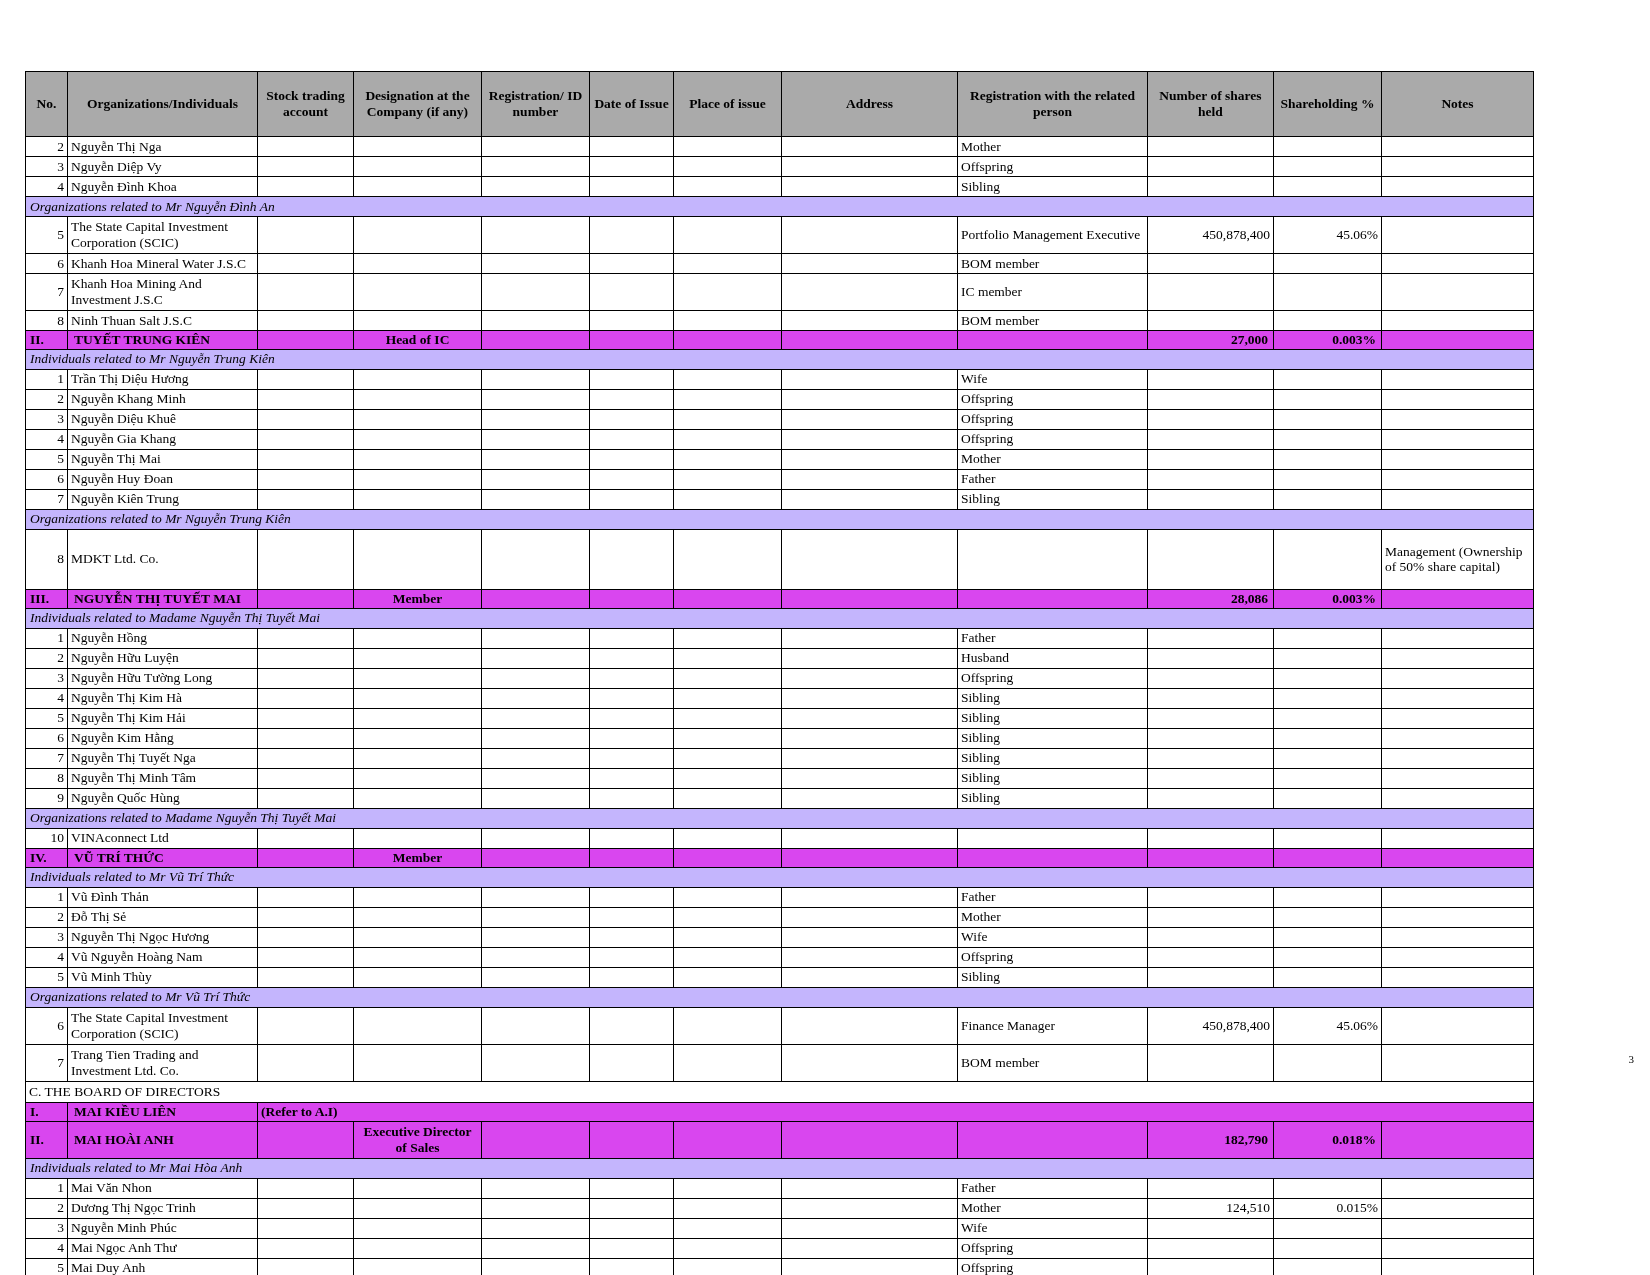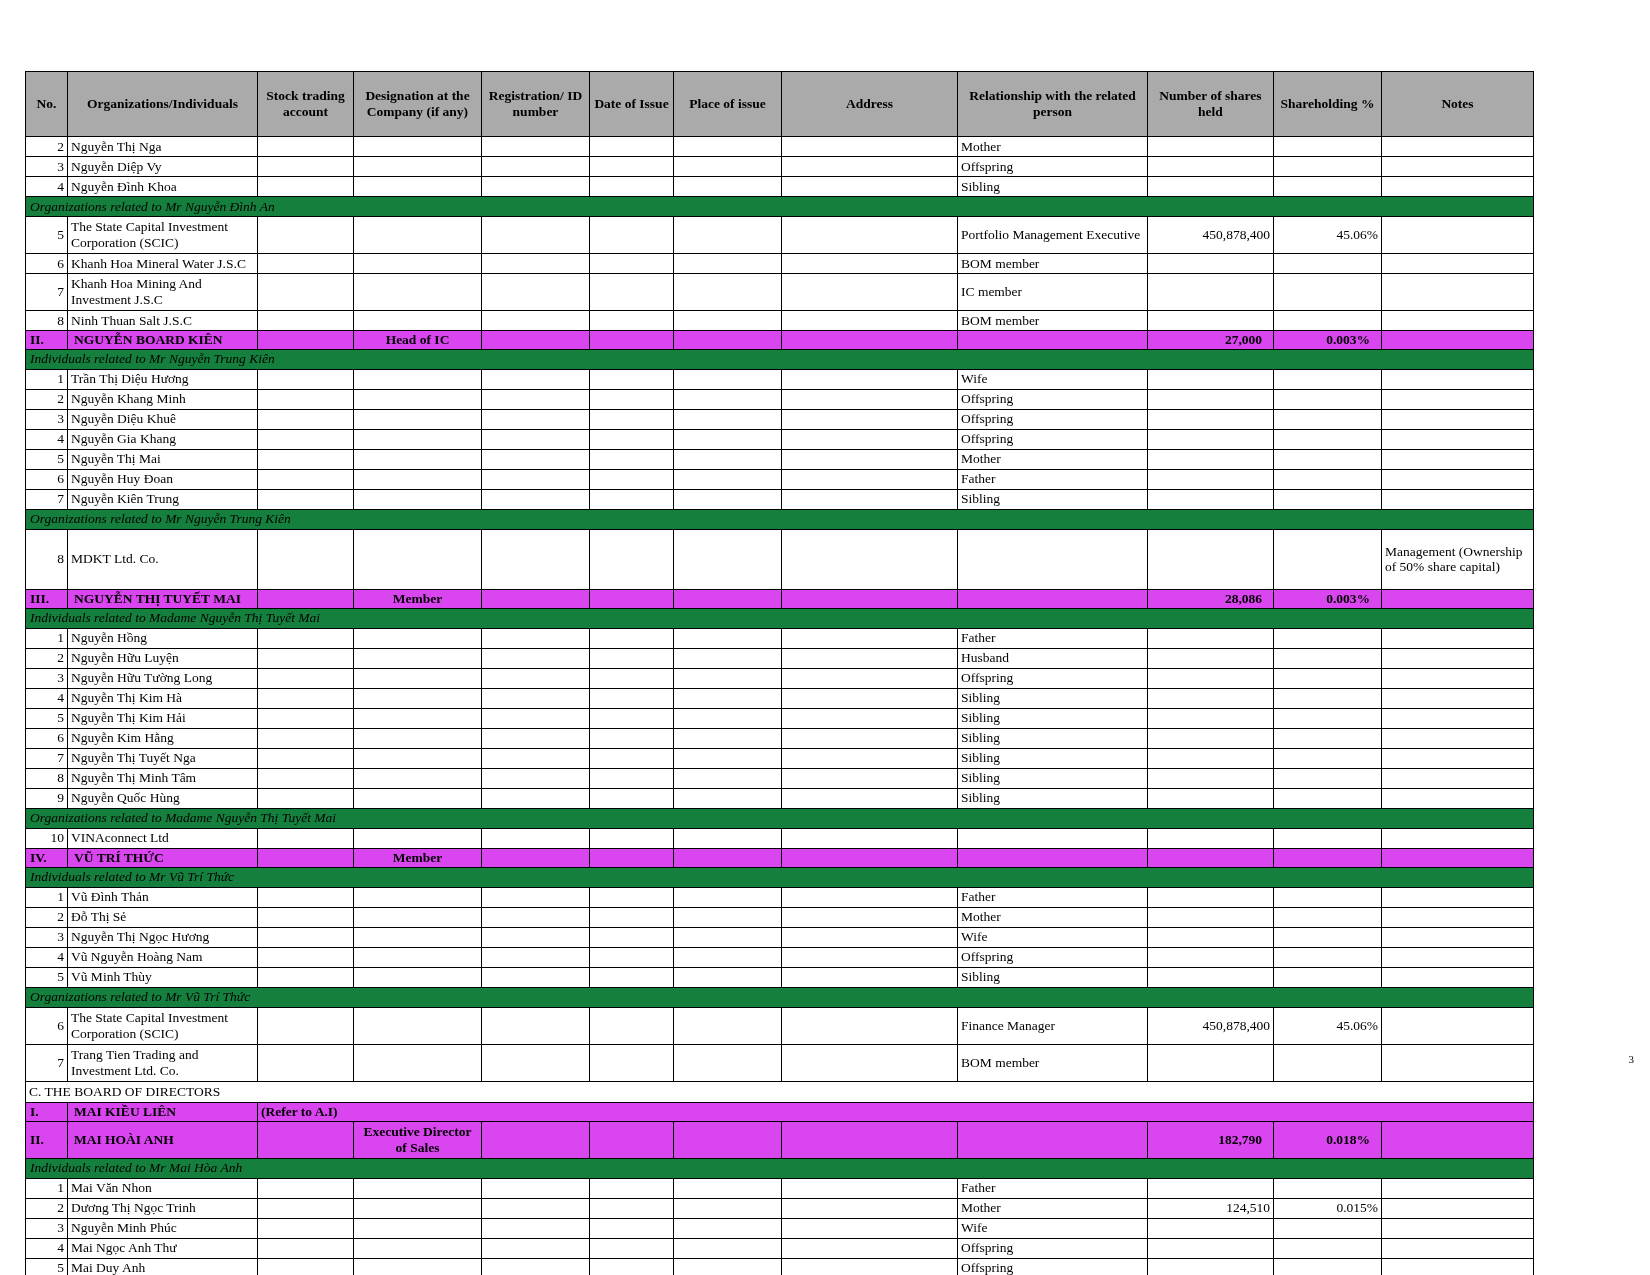--- a/index.html
+++ b/index.html
@@ -50,28 +50,28 @@
     padding: 2px 3px;
   }
   
   tr.grey td {
     background: #d946ef;
     font-weight: bold;
   }
   tr.grey td.roman { text-align: left; padding-left: 4px; }
   tr.grey td.nm   { text-align: left; padding-left: 6px; }
   tr.grey td.desig { text-align: center; }
-  tr.grey td.num  { text-align: right; padding-right: 11px; }
+  tr.grey td.num  { text-align: right; padding-right: 5px; }
 
   
   tr.cap td {
     font-style: italic;
     text-align: left;
     padding-left: 4px;
-    background: #15803d;
+    background: #c4b5fd;
     font-size: 13.5px;
     height: 17px;
   }
   td.no      { text-align: right; padding-right: 2px; }
   td.nm      { text-align: left; }
   td.rel     { text-align: left; padding-left: 4px; }
   td.num     { text-align: right; padding-right: 5px; }
   td.notes   { text-align: left; padding-left: 4px; }
   td.ctr     { text-align: left; }
   tr.r  td { height: 17px; }
@@ -117,21 +117,21 @@
     <thead>
       <tr class="hdr">
         <th>No.</th>
         <th>Organizations/Individuals</th>
         <th>Stock trading account</th>
         <th>Designation at the Company (if any)</th>
         <th>Registration/ ID number</th>
         <th>Date of Issue</th>
         <th>Place of issue</th>
         <th>Address</th>
-        <th>Relationship with the related person</th>
+        <th>Registration with the related person</th>
         <th>Number of shares held</th>
         <th>Shareholding %</th>
         <th>Notes</th>
       </tr>
     </thead>
     <tbody id="tbody">
         <tr class="r">
           <td class="no">2</td>
           <td class="nm">Nguyễn Thị Nga</td>
           <td></td>
@@ -227,21 +227,21 @@
           <td></td>
           <td></td>
           <td></td>
           <td class="rel">BOM member</td>
           <td class="num"></td>
           <td class="num"></td>
           <td class="notes"></td>
         </tr>
         <tr class="grey">
           <td class="roman">II.</td>
-          <td class="nm">NGUYỄN BOARD KIÊN</td>
+          <td class="nm">TUYẾT TRUNG KIÊN</td>
           <td></td>
           <td class="desig">Head of IC</td>
           <td></td>
           <td></td>
           <td></td>
           <td></td>
           <td class="rel"></td>
           <td class="num">27,000</td>
           <td class="num">0.003%</td>
           <td class="notes"></td>

